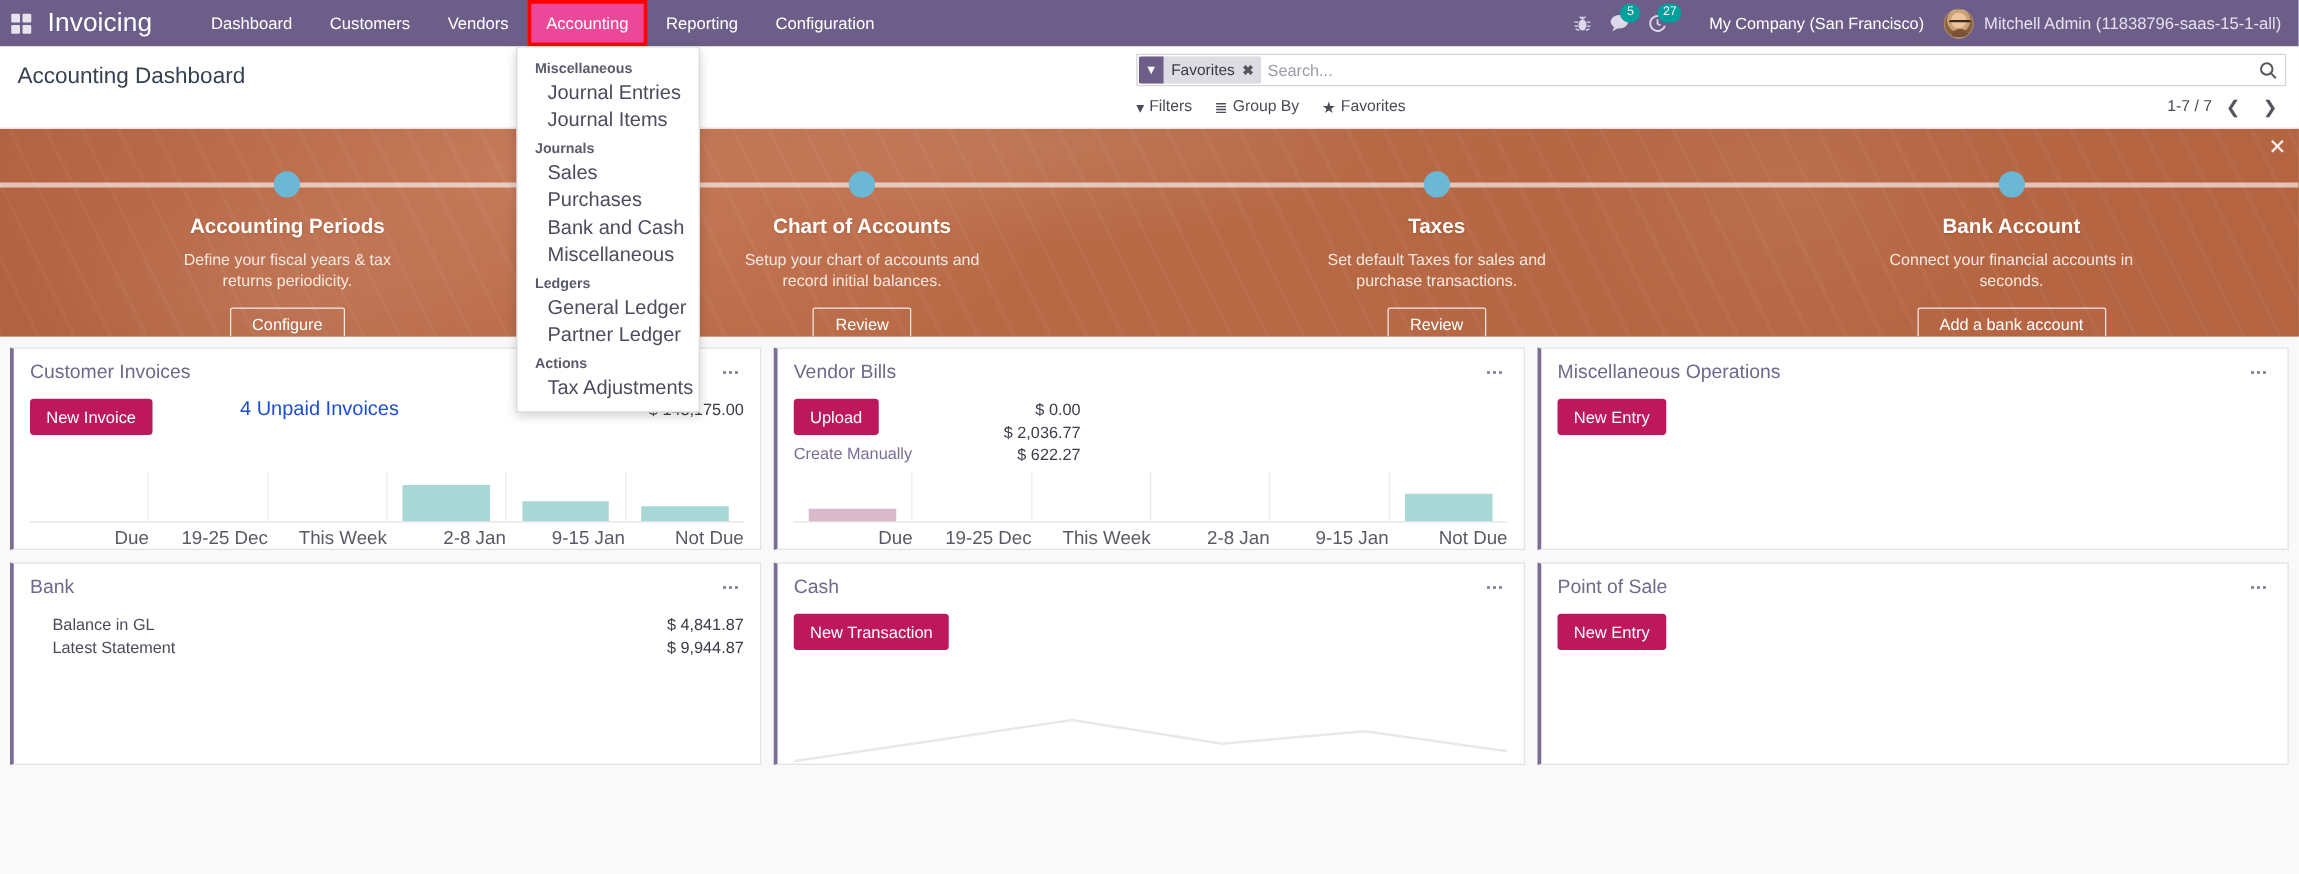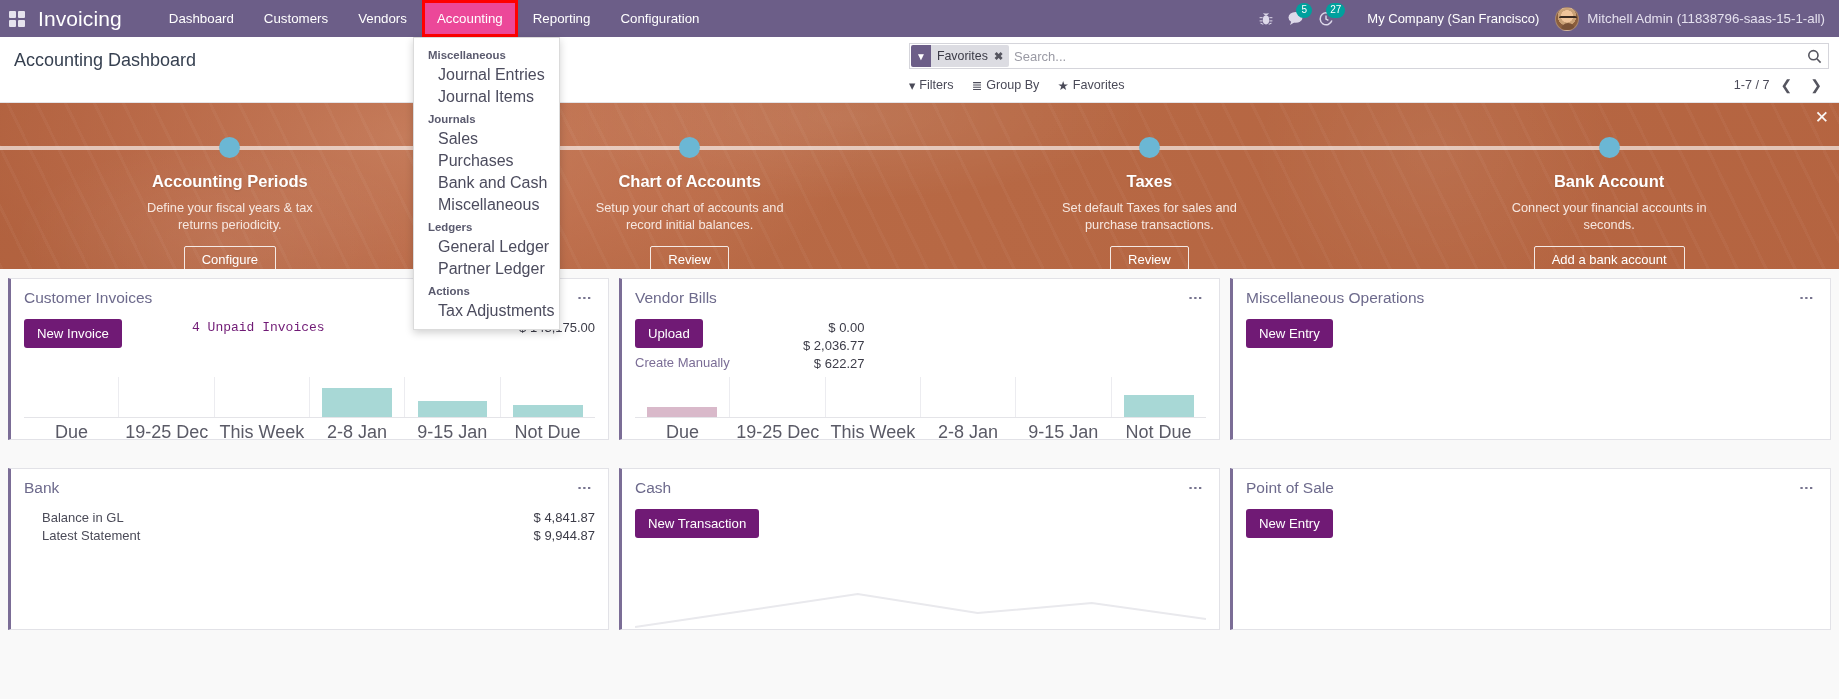--- a/index.html
+++ b/index.html
@@ -335,21 +335,21 @@
     color: #fff;
     font-size: 13px;
     padding: 5px 17px;
     border-radius: 2px;
     cursor: pointer;
     font-family: "Liberation Sans", sans-serif;
   }
 
   
   .cards-area { padding: 9px 8px 0 8px; }
-  .card-row { display: flex; gap: 10px; margin-bottom: 28px; }
+  .card-row { display: flex; gap: 10px; margin-bottom: 10px; }
   .card {
     flex: 1;
     background: #fff;
     border: 1px solid #e2e2e7;
     border-left: 3px solid #7b6d96;
     min-height: 162px;
     position: relative;
     padding: 10px 13px 0 13px;
   }
   .card-head {
@@ -368,21 +368,21 @@
     letter-spacing: 0;
     line-height: 12px;
     cursor: pointer;
     padding: 2px 4px;
     writing-mode: vertical-rl;
     font-weight: bold;
   }
   .card-body { display: flex; margin-top: 12px; }
   .card-left { flex: 0 0 auto; width: 150px; }
   .btn-primary {
-    background: #701a75;
+    background: #be185d;
     color: #fff;
     border: 0;
     font-size: 13.2px;
     padding: 7px 13px;
     border-radius: 3px;
     cursor: pointer;
     font-family: "Liberation Sans", sans-serif;
   }
   .link-sm {
     display: block;
@@ -394,25 +394,24 @@
   }
   .card-stats {
     flex: 1;
     display: flex;
     justify-content: space-between;
     padding-left: 18px;
   }
   .stat-labels { display: flex; flex-direction: column; gap: 1px; }
   .stat-values { display: flex; flex-direction: column; gap: 1px; text-align: right; }
   .stat-link {
-    color: #701a75;
-    font-size: 13px;
+    color: #1d4ed8;
+    font-size: 16px;
     cursor: pointer;
     line-height: 17px;
-    font-family: Liberation Mono, monospace;
   }
   .stat-text { color: #4b4b58; font-size: 13px; line-height: 17px; }
   .stat-val { color: #3c3c48; font-size: 13px; line-height: 17px; white-space: nowrap; }
 
   
   .bar-chart {
     position: absolute;
     left: 13px; right: 13px; bottom: 0;
     height: 62px;
   }
@@ -433,22 +432,22 @@
   }
   .bar-cell:first-child { border-left: 0; }
   .bar {
     width: 74%;
     background: #a8d8d6;
   }
   .bar.pink { background: #d9b9ca; }
   .x-labels { display: flex; }
   .x-label {
     flex: 1;
-    text-align: center;
-    font-size: 18px;
+    text-align: right;
+    font-size: 15px;
     color: #5a5a66;
     padding-top: 4px;
   }
   .ghost-chart {
     position: absolute;
     left: 13px; right: 13px; bottom: 0; height: 40px;
     overflow: hidden;
     pointer-events: none;
   }
 </style>

